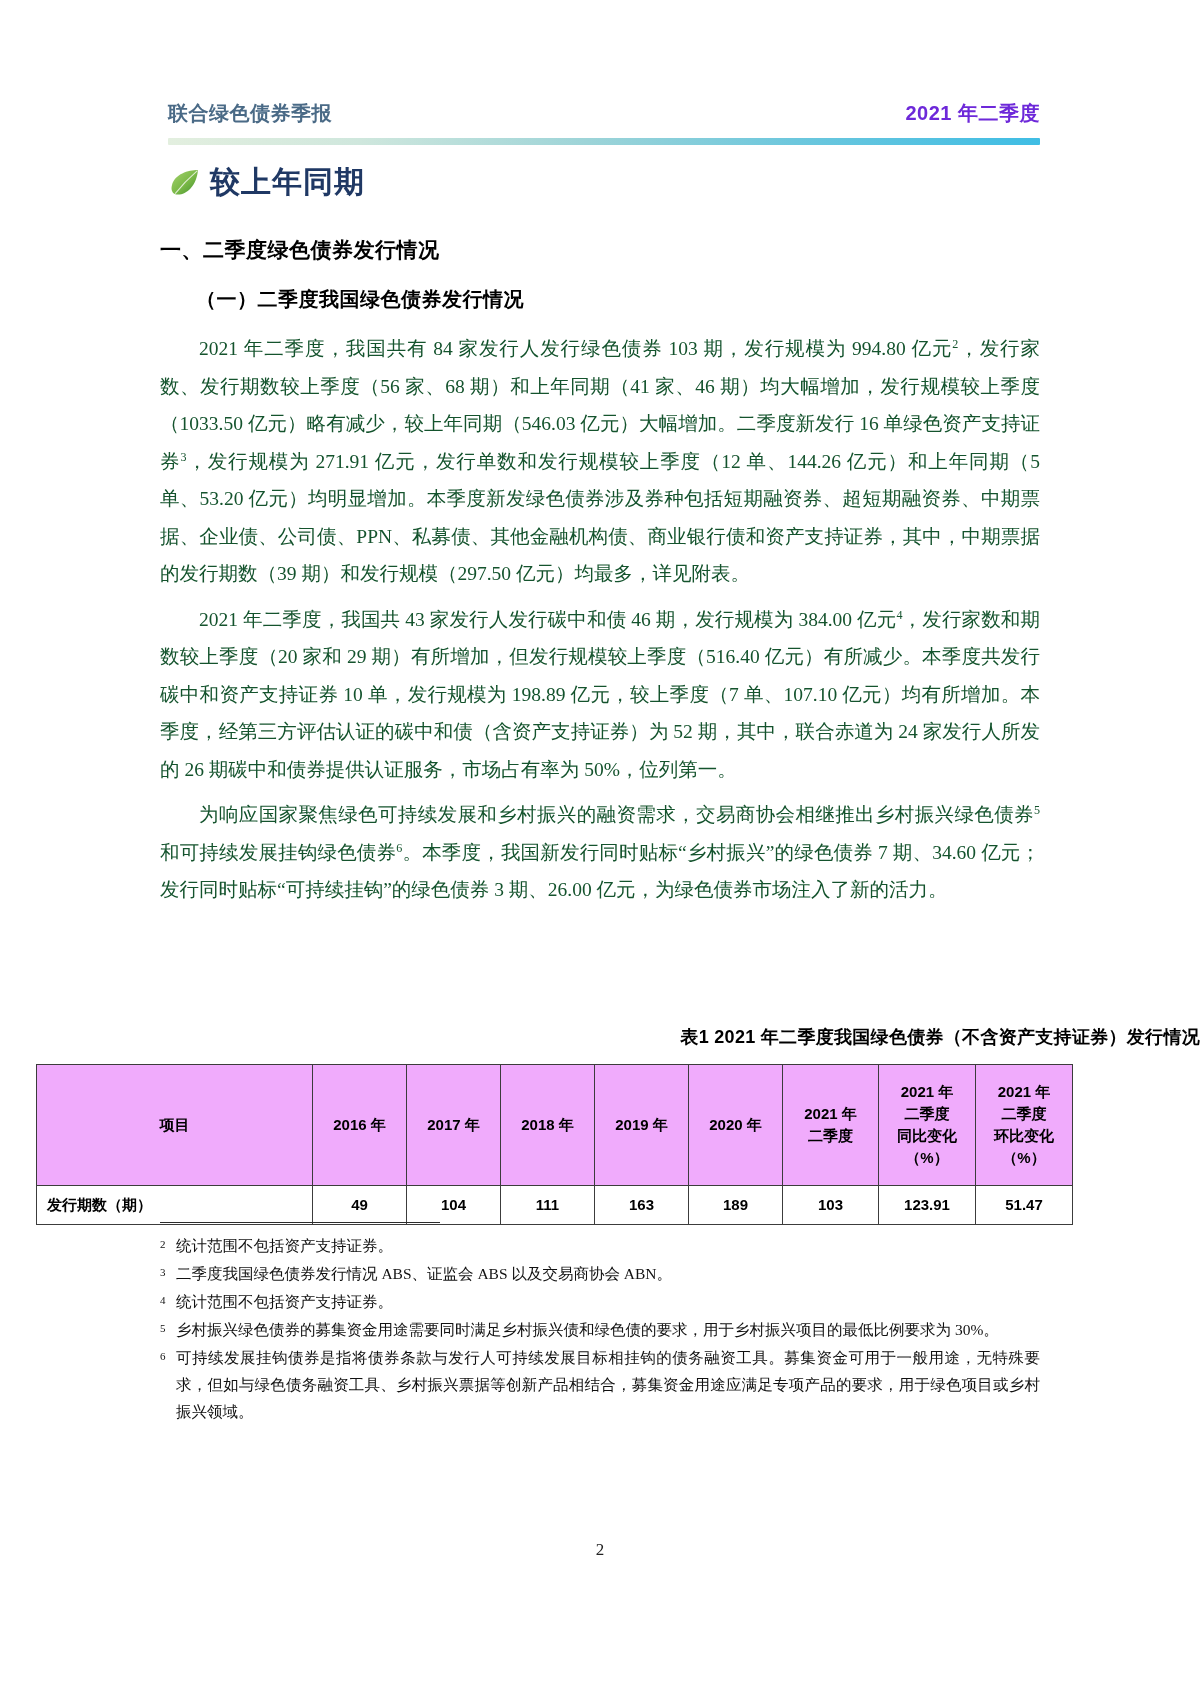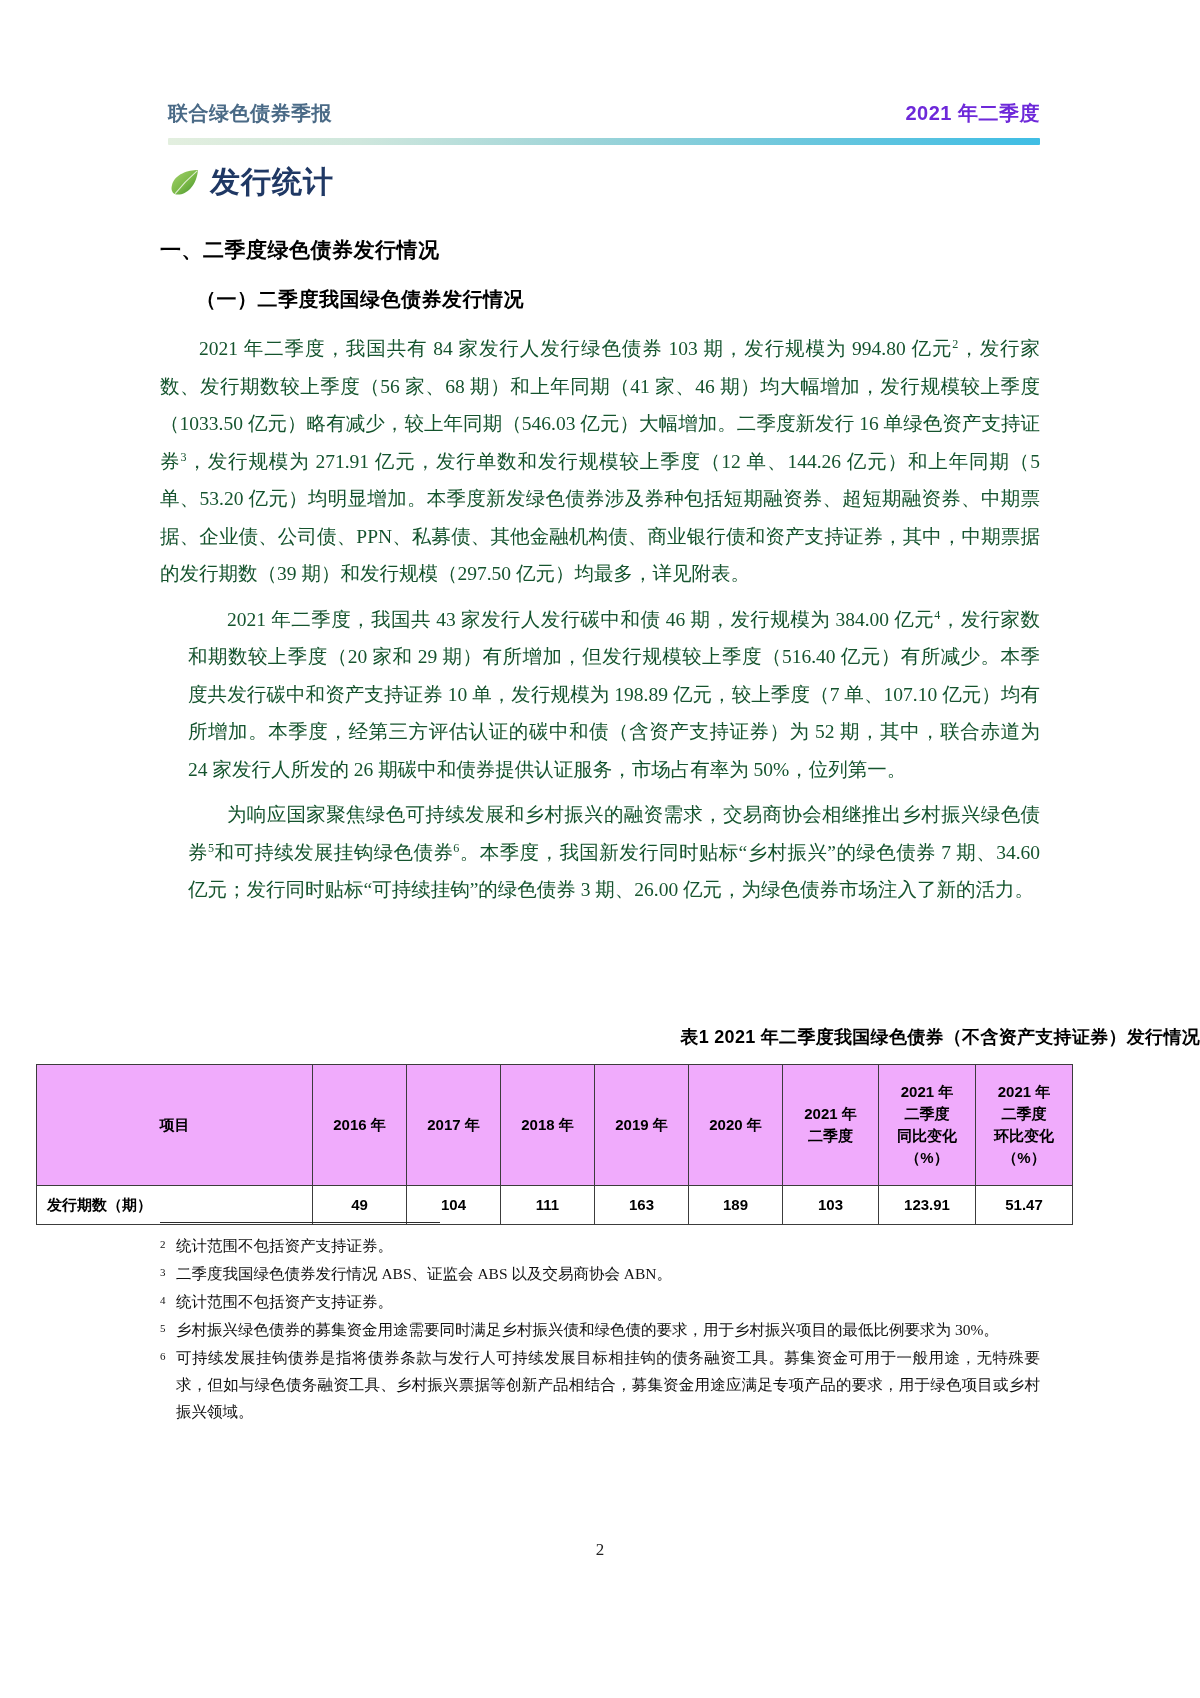--- a/index.html
+++ b/index.html
@@ -113,21 +113,21 @@
   p.para {
     margin: 0 0 0 0;
     font-size: 19.5px;
     line-height: 37.5px;
     text-align: justify;
     text-justify: inter-ideograph;
     text-indent: 2em;
     color: #14532d;
     font-family: "Liberation Serif", "DejaVu Serif", serif;
   }
-  p.para + p.para { margin-top: 8px; margin-left: 28px; }
+  p.para + p.para { margin-top: 8px; }
   sup {
     font-size: 0.62em;
     vertical-align: super;
     line-height: 0;
   }
 
   
   .table-caption {
     position: absolute;
     top: 1025px;
@@ -243,21 +243,21 @@
       <defs>
         <linearGradient id="lg" x1="0" y1="0" x2="1" y2="1">
           <stop offset="0%" stop-color="#a6d36f"></stop>
           <stop offset="55%" stop-color="#79b846"></stop>
           <stop offset="100%" stop-color="#3f8f2f"></stop>
         </linearGradient>
       </defs>
       <path d="M30 5 C20 5 7 9 4 20 C2.4 25.6 5 28.8 8 29.4 C17 31 28.5 22 30 5 Z" fill="url(#lg)"></path>
       <path d="M29.4 5.6 C22 12 14 20 7.2 28.6" stroke="#ffffff" stroke-opacity="0.75" stroke-width="1.1" fill="none"></path>
     </svg>
-    <div class="section-title">发行统计</div>
+    <div class="section-title">较上年同期</div>
   </div>
 
   <div class="h1-cn">一、二季度绿色债券发行情况</div>
   <div class="h2-cn">（一）二季度我国绿色债券发行情况</div>
 
   <div class="body-block">
 
     <p class="para"><span>2021 年二季度，我国共有 84 家发行人发行绿色债券 103 期，发行规模为 994.80 亿元</span><sup>2</sup><span>，发行家数、发行期数较上季度（56 家、68 期）和上年同期（41 家、46 期）均大幅增加，发行规模较上季度（1033.50 亿元）略有减少，较上年同期（546.03 亿元）大幅增加。二季度新发行 16 单绿色资产支持证券</span><sup>3</sup><span>，发行规模为 271.91 亿元，发行单数和发行规模较上季度（12 单、144.26 亿元）和上年同期（5 单、53.20 亿元）均明显增加。本季度新发绿色债券涉及券种包括短期融资券、超短期融资券、中期票据、企业债、公司债、PPN、私募债、其他金融机构债、商业银行债和资产支持证券，其中，中期票据的发行期数（39 期）和发行规模（297.50 亿元）均最多，详见附表。</span></p>
 
     <p class="para"><span>2021 年二季度，我国共 43 家发行人发行碳中和债 46 期，发行规模为 384.00 亿元</span><sup>4</sup><span>，发行家数和期数较上季度（20 家和 29 期）有所增加，但发行规模较上季度（516.40 亿元）有所减少。本季度共发行碳中和资产支持证券 10 单，发行规模为 198.89 亿元，较上季度（7 单、107.10 亿元）均有所增加。本季度，经第三方评估认证的碳中和债（含资产支持证券）为 52 期，其中，联合赤道为 24 家发行人所发的 26 期碳中和债券提供认证服务，市场占有率为 50%，位列第一。</span></p>

